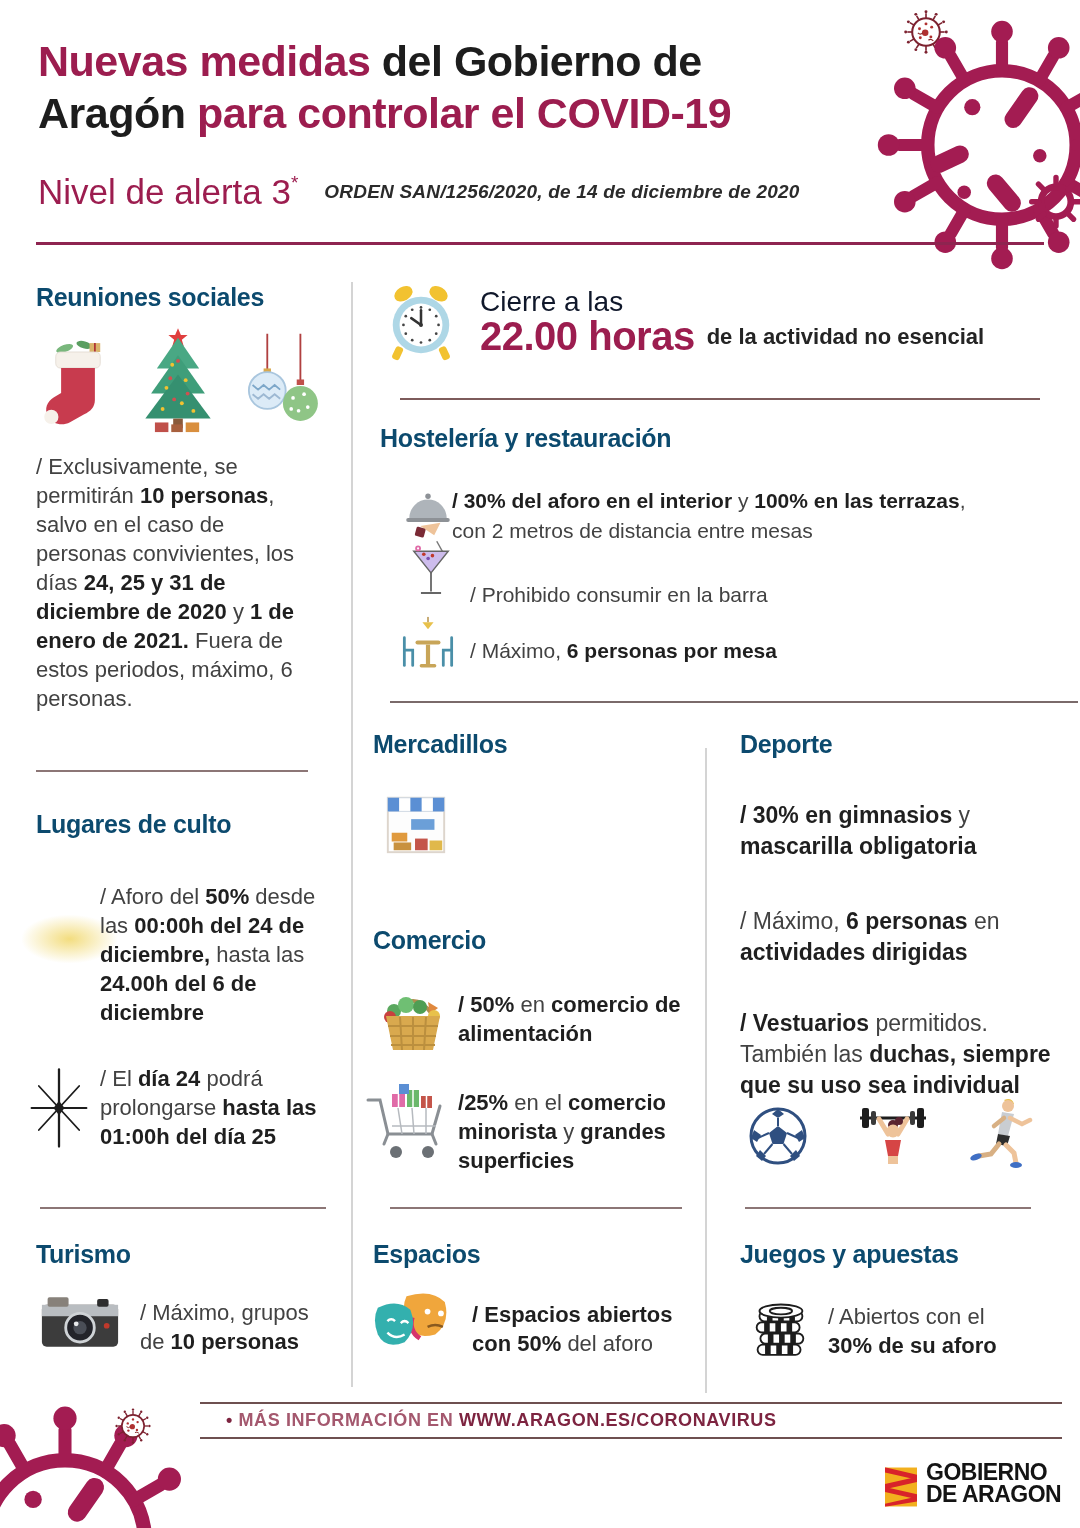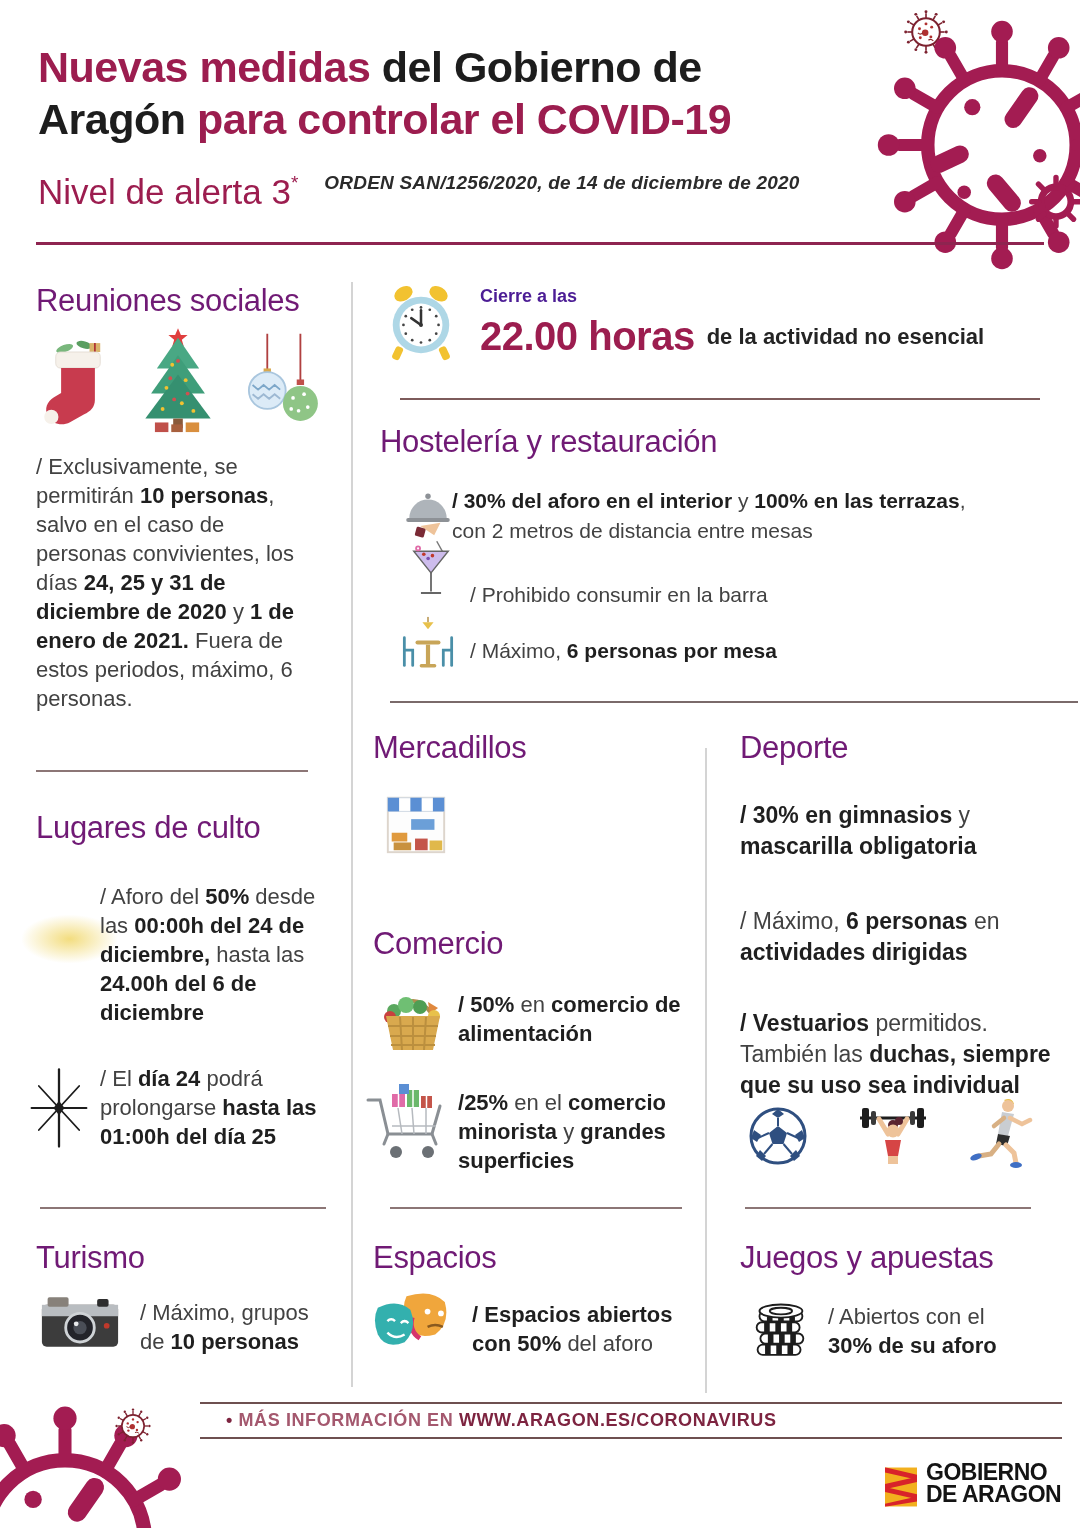--- a/index.html
+++ b/index.html
@@ -3,32 +3,32 @@
 <meta charset="utf-8">
 <title>Nuevas medidas COVID-19 Aragón</title>
 <style>
   *{margin:0;padding:0;box-sizing:border-box}
   html,body{width:1080px;height:1528px}
   body{font-family:"Liberation Sans","DejaVu Sans",sans-serif;background:#fff}
   #page{position:relative;width:1080px;height:1528px;overflow:hidden;background:#fff}
   .abs{position:absolute}
   .title{font-size:43px;font-weight:600;color:#1d1d1d;line-height:1.2;letter-spacing:-0.5px}
   .title .accent{color:#9c1d4f;font-weight:800}
-  .alert-row{display:flex;align-items:flex-start}
+  .alert-row{display:flex;align-items:center}
   .nivel{font-size:35px;color:#9c1d4f;font-weight:400}
   .nivel sup{font-size:19px;position:relative;top:-2px}
   .order{font-style:italic;font-size:19px;font-weight:600;color:#2b2b2b;margin-left:26px;letter-spacing:.2px}
-  .sec-title{font-size:31px;font-weight:400;color:#701a75;letter-spacing:-.3px}
+  .sec-title{font-size:25px;font-weight:700;color:#0c4a6e;letter-spacing:-.3px}
   .txt{font-size:22px;line-height:29px;color:#424242}
   .txt .b,.b{font-weight:700;color:#1f1f1f}
   .host-txt{font-size:21px;line-height:30px}
   .dep-txt{font-size:23px;line-height:31px}
   .hline{position:absolute;height:2px;background:#8c7676}
   .vline{position:absolute;width:2px;background:#d4d4d4}
-  .cierre-prefix{font-size:18px;font-weight:700;color:#4c1d95}
+  .cierre-prefix{font-size:28px;font-weight:400;color:#0f172a}
   .cierre-row{display:flex;align-items:center}
   .cierre-time{font-size:40px;font-weight:800;color:#9c1d4f;letter-spacing:-.5px}
   .cierre-suffix{font-size:22px;font-weight:800;color:#242424;margin-left:12px}
   .footer-info{font-size:18px;letter-spacing:.6px;color:#a4586e;font-weight:600}
   .footer-info .b{color:#7d2440;font-weight:800}
   .logo{display:flex;align-items:flex-start}
   .logo-text{font-size:23px;font-weight:800;line-height:.95;color:#141414;letter-spacing:-.5px;margin-left:9px}
   .glow{position:absolute;background:radial-gradient(ellipse at center,rgba(242,219,120,.95) 0%,rgba(242,219,120,.35) 45%,rgba(242,219,120,0) 72%)}
 </style>
 </head>
@@ -401,21 +401,21 @@
 
 <div id="page">
 
   <svg class="abs" style="left:900px;top:6px" width="52" height="52">
       <use href="#sym-virus-small"></use>
     </svg>
   <svg class="abs" style="right:-72px;top:10px" width="300" height="270" viewBox="0 0 200 200">
       <use href="#sym-virus-big"></use>
     </svg>
 
-  <div class="abs title" style="left:38px;top:42px;width:900px">
+  <div class="abs title" style="left:38px;top:36px;width:900px">
     <div><span class="accent">Nuevas medidas</span><span> del Gobierno de</span></div>
     <div><span>Aragón </span><span class="accent">para controlar el COVID-19</span></div>
   </div>
   <div class="abs alert-row" style="left:38px;top:172px">
     <span class="nivel"><span>Nivel de alerta 3</span><sup>*</sup></span>
     <span class="order">ORDEN SAN/1256/2020, de 14 de diciembre de 2020</span>
   </div>
   <div class="hline" style="left:36px;top:242px;width:1008px;height:3px;background:#8e2450"></div>
 
   <div class="vline" style="left:351px;top:282px;height:1105px"></div>

